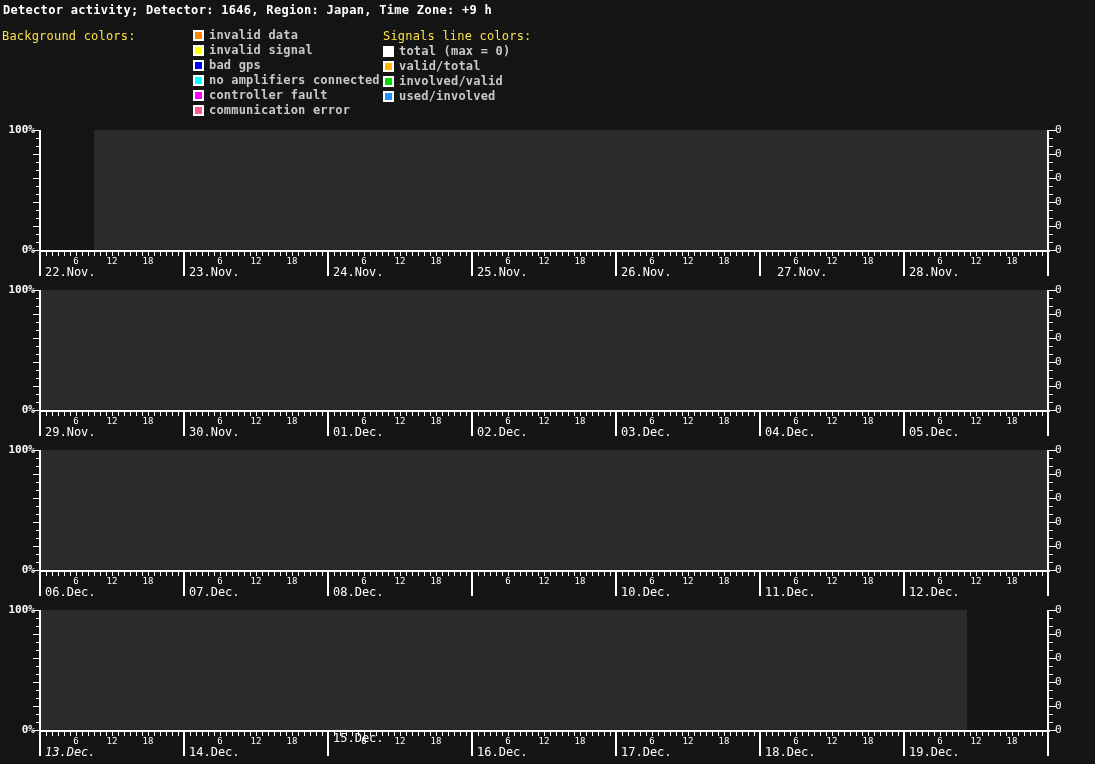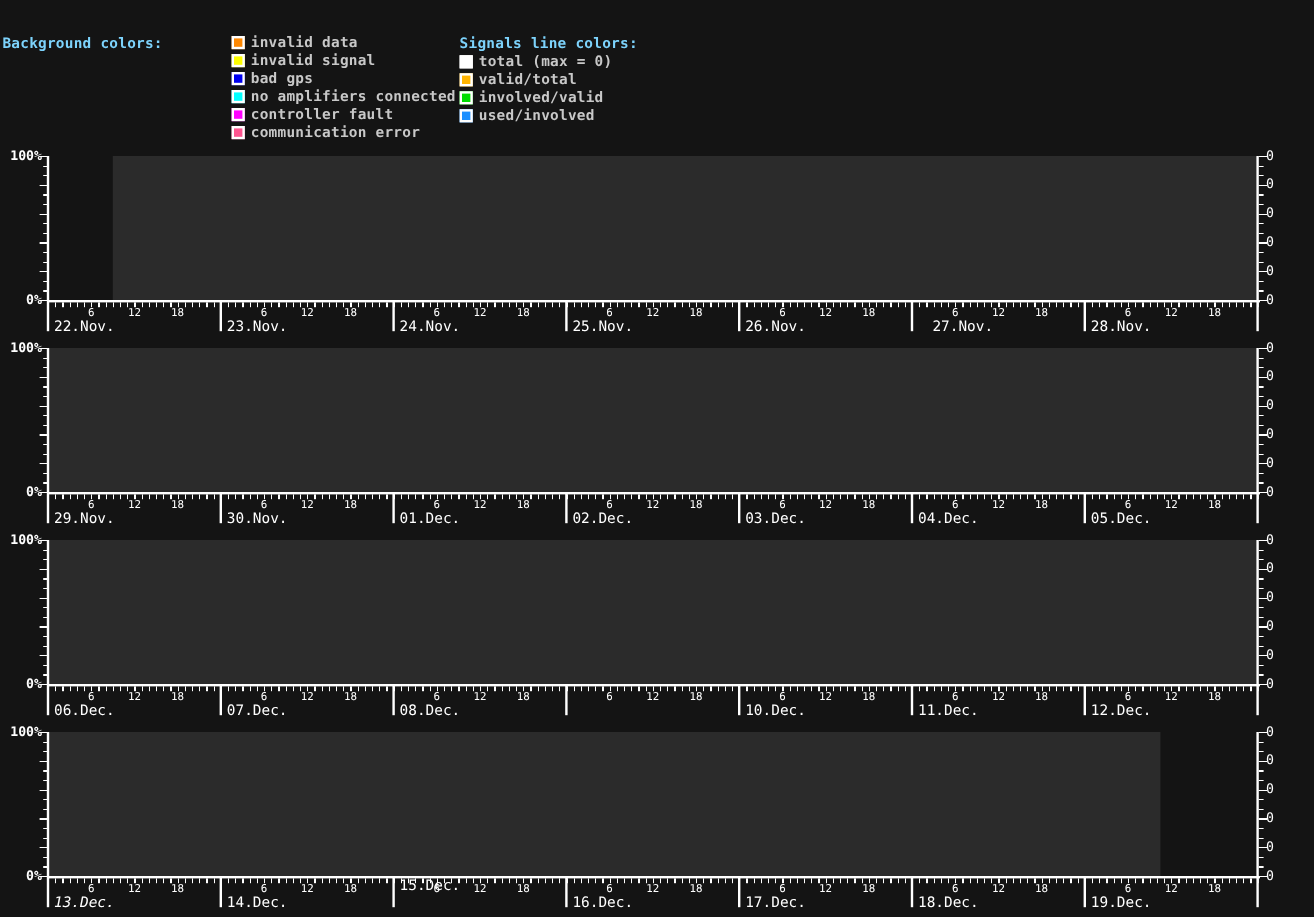--- a/index.html
+++ b/index.html
@@ -12,39 +12,40 @@
   #page{position:relative;width:1095px;height:764px;}
   .abs{position:absolute;}
   #title{
     position:absolute;left:3px;top:3px;
     font-size:12px;font-weight:700;color:#ffffff;
     letter-spacing:0.3px;white-space:nowrap;
   }
   .legend-col{position:absolute;}
   .legend-header{
     height:16px;line-height:16px;
-    font-size:12px;font-weight:700;color:#7dd3fc;
+    font-size:12px;font-weight:400;color:#fde047;
     letter-spacing:0.2px;white-space:nowrap;
   }
   .legend-row{display:flex;align-items:center;height:15px;}
   .swatch{
     width:11px;height:11px;box-sizing:border-box;
     border:2px solid #ffffff;flex:0 0 11px;
   }
   .legend-label{
     margin-left:5px;font-size:12px;font-weight:700;
     color:#c8c8c8;line-height:15px;white-space:nowrap;
     letter-spacing:0.2px;
   }
   .chart-text{color:#ffffff;white-space:nowrap;}
 </style>
 </head>
 <body>
 
 <div id="page">
+  <div id="title">Detector activity; Detector: 1646, Region: Japan, Time Zone: +9 h</div>
 
   <div class="legend-col" style="left:2px;top:28px;">
     <div class="legend-header">Background colors:</div>
   </div>
 
   <div class="legend-col" style="left:193px;top:28px;">
     <div id="legend-flags">
         <div class="legend-row">
           <div class="swatch" style="background: rgb(255, 136, 0);"></div>
           <div class="legend-label">invalid data</div>

